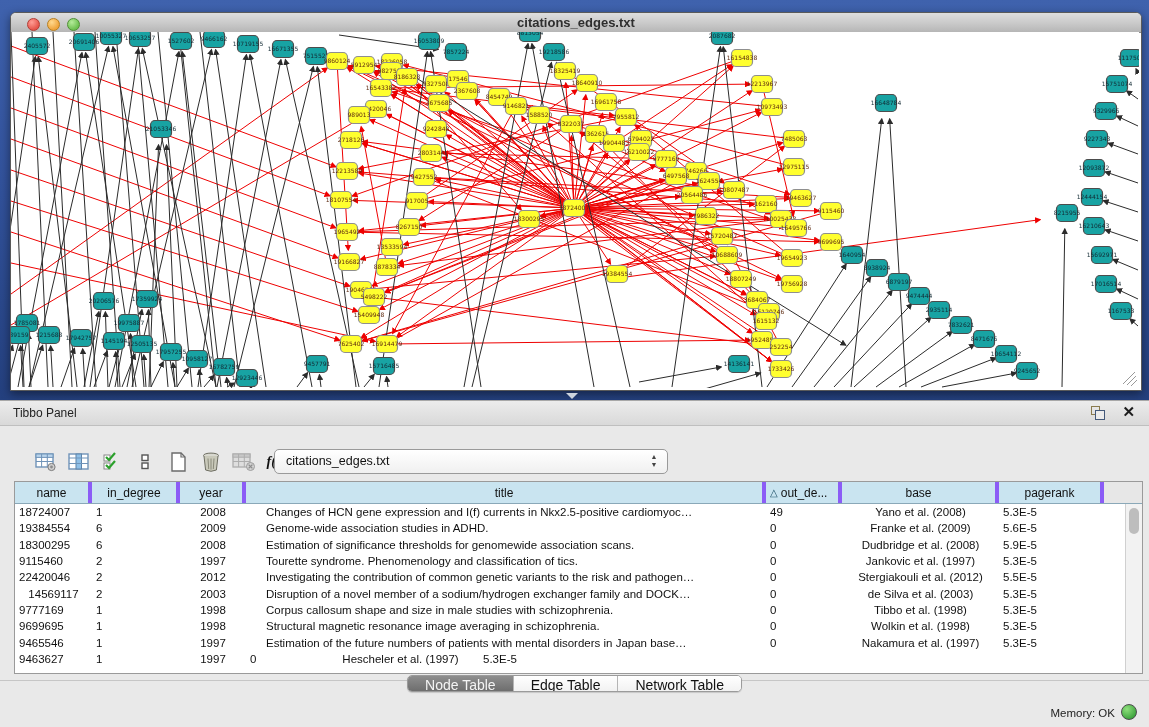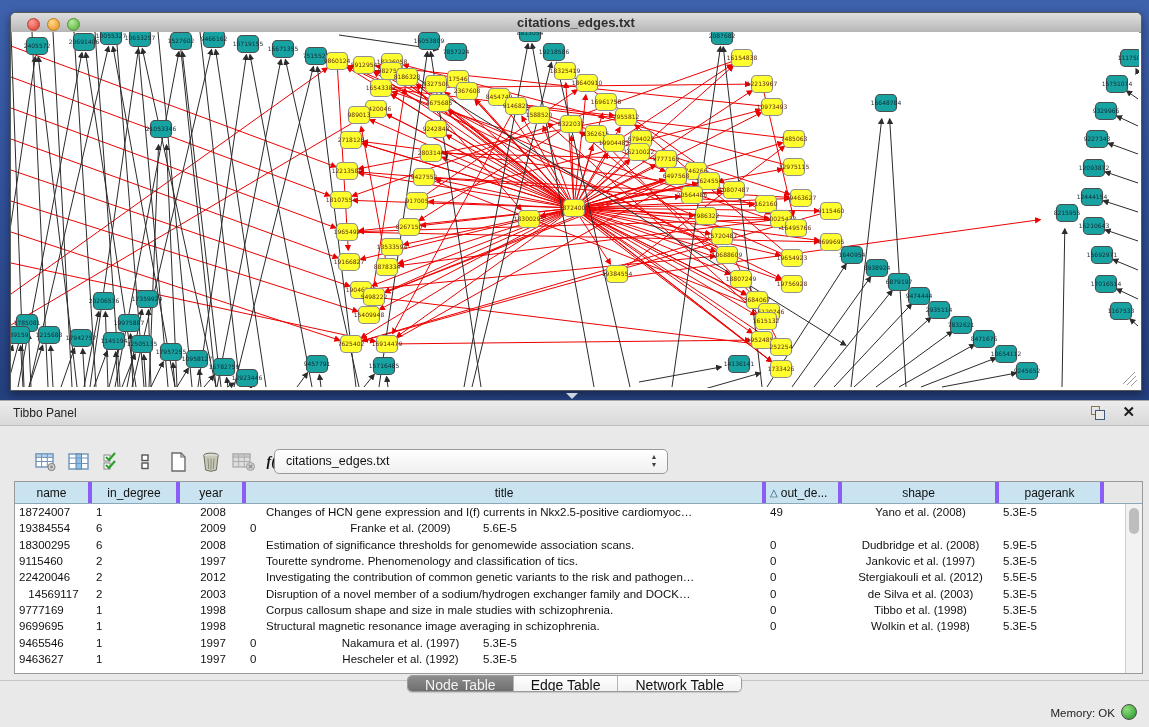--- a/index.html
+++ b/index.html
@@ -934,41 +934,42 @@
           <span>year</span>
         </div>
         <div class="th" style="width: 520px;">
           <span>title</span>
         </div>
         <div class="th sorted" style="width: 76px;">
           <span class="tri">△</span>
           <span>out_de...</span>
         </div>
         <div class="th" style="width: 157px;">
-          <span>shape</span>
+          <span>base</span>
         </div>
         <div class="th" style="width: 105px;">
           <span>pagerank</span>
         </div>
         <div class="th filler" style="flex: 1 1 0%;"></div>
       </div>
     <div class="tbody" id="tbody">
       <div class="trow">
           <div class="td" style="width: 77px;">18724007</div>
           <div class="td" style="width: 88px;">1</div>
           <div class="td c" style="width: 66px;">2008</div>
           <div class="td" style="width: 520px; padding-left: 20px;">Changes of HCN gene expression and I(f) currents in Nkx2.5-positive cardiomyoc…</div>
           <div class="td" style="width: 76px;">49</div>
           <div class="td c" style="width: 157px;">Yano et al. (2008)</div>
           <div class="td" style="width: 105px;">5.3E-5</div>
         </div>
         <div class="trow">
           <div class="td" style="width: 77px;">19384554</div>
           <div class="td" style="width: 88px;">6</div>
           <div class="td c" style="width: 66px;">2009</div>
+          <div class="td" style="width: 520px; padding-left: 20px;">Genome-wide association studies in ADHD.</div>
           <div class="td" style="width: 76px;">0</div>
           <div class="td c" style="width: 157px;">Franke et al. (2009)</div>
           <div class="td" style="width: 105px;">5.6E-5</div>
         </div>
         <div class="trow">
           <div class="td" style="width: 77px;">18300295</div>
           <div class="td" style="width: 88px;">6</div>
           <div class="td c" style="width: 66px;">2008</div>
           <div class="td" style="width: 520px; padding-left: 20px;">Estimation of significance thresholds for genomewide association scans.</div>
           <div class="td" style="width: 76px;">0</div>
@@ -1017,30 +1018,31 @@
           <div class="td c" style="width: 66px;">1998</div>
           <div class="td" style="width: 520px; padding-left: 20px;">Structural magnetic resonance image averaging in schizophrenia.</div>
           <div class="td" style="width: 76px;">0</div>
           <div class="td c" style="width: 157px;">Wolkin et al. (1998)</div>
           <div class="td" style="width: 105px;">5.3E-5</div>
         </div>
         <div class="trow">
           <div class="td" style="width: 77px;">9465546</div>
           <div class="td" style="width: 88px;">1</div>
           <div class="td c" style="width: 66px;">1997</div>
+          <div class="td" style="width: 520px; padding-left: 20px;">Estimation of the future numbers of patients with mental disorders in Japan base…</div>
           <div class="td" style="width: 76px;">0</div>
           <div class="td c" style="width: 157px;">Nakamura et al. (1997)</div>
           <div class="td" style="width: 105px;">5.3E-5</div>
         </div>
         <div class="trow">
           <div class="td" style="width: 77px;">9463627</div>
           <div class="td" style="width: 88px;">1</div>
           <div class="td c" style="width: 66px;">1997</div>
           <div class="td" style="width: 76px;">0</div>
-          <div class="td c" style="width: 157px;">Hescheler et al. (1992)</div>
+          <div class="td c" style="width: 157px;">Hescheler et al. (1997)</div>
           <div class="td" style="width: 105px;">5.3E-5</div>
         </div>
         <div class="scrollbar">
         <div class="thumb"></div>
       </div>
     </div>
   </div>
 
   <div class="tabsline"></div>
   <div class="tabs">

